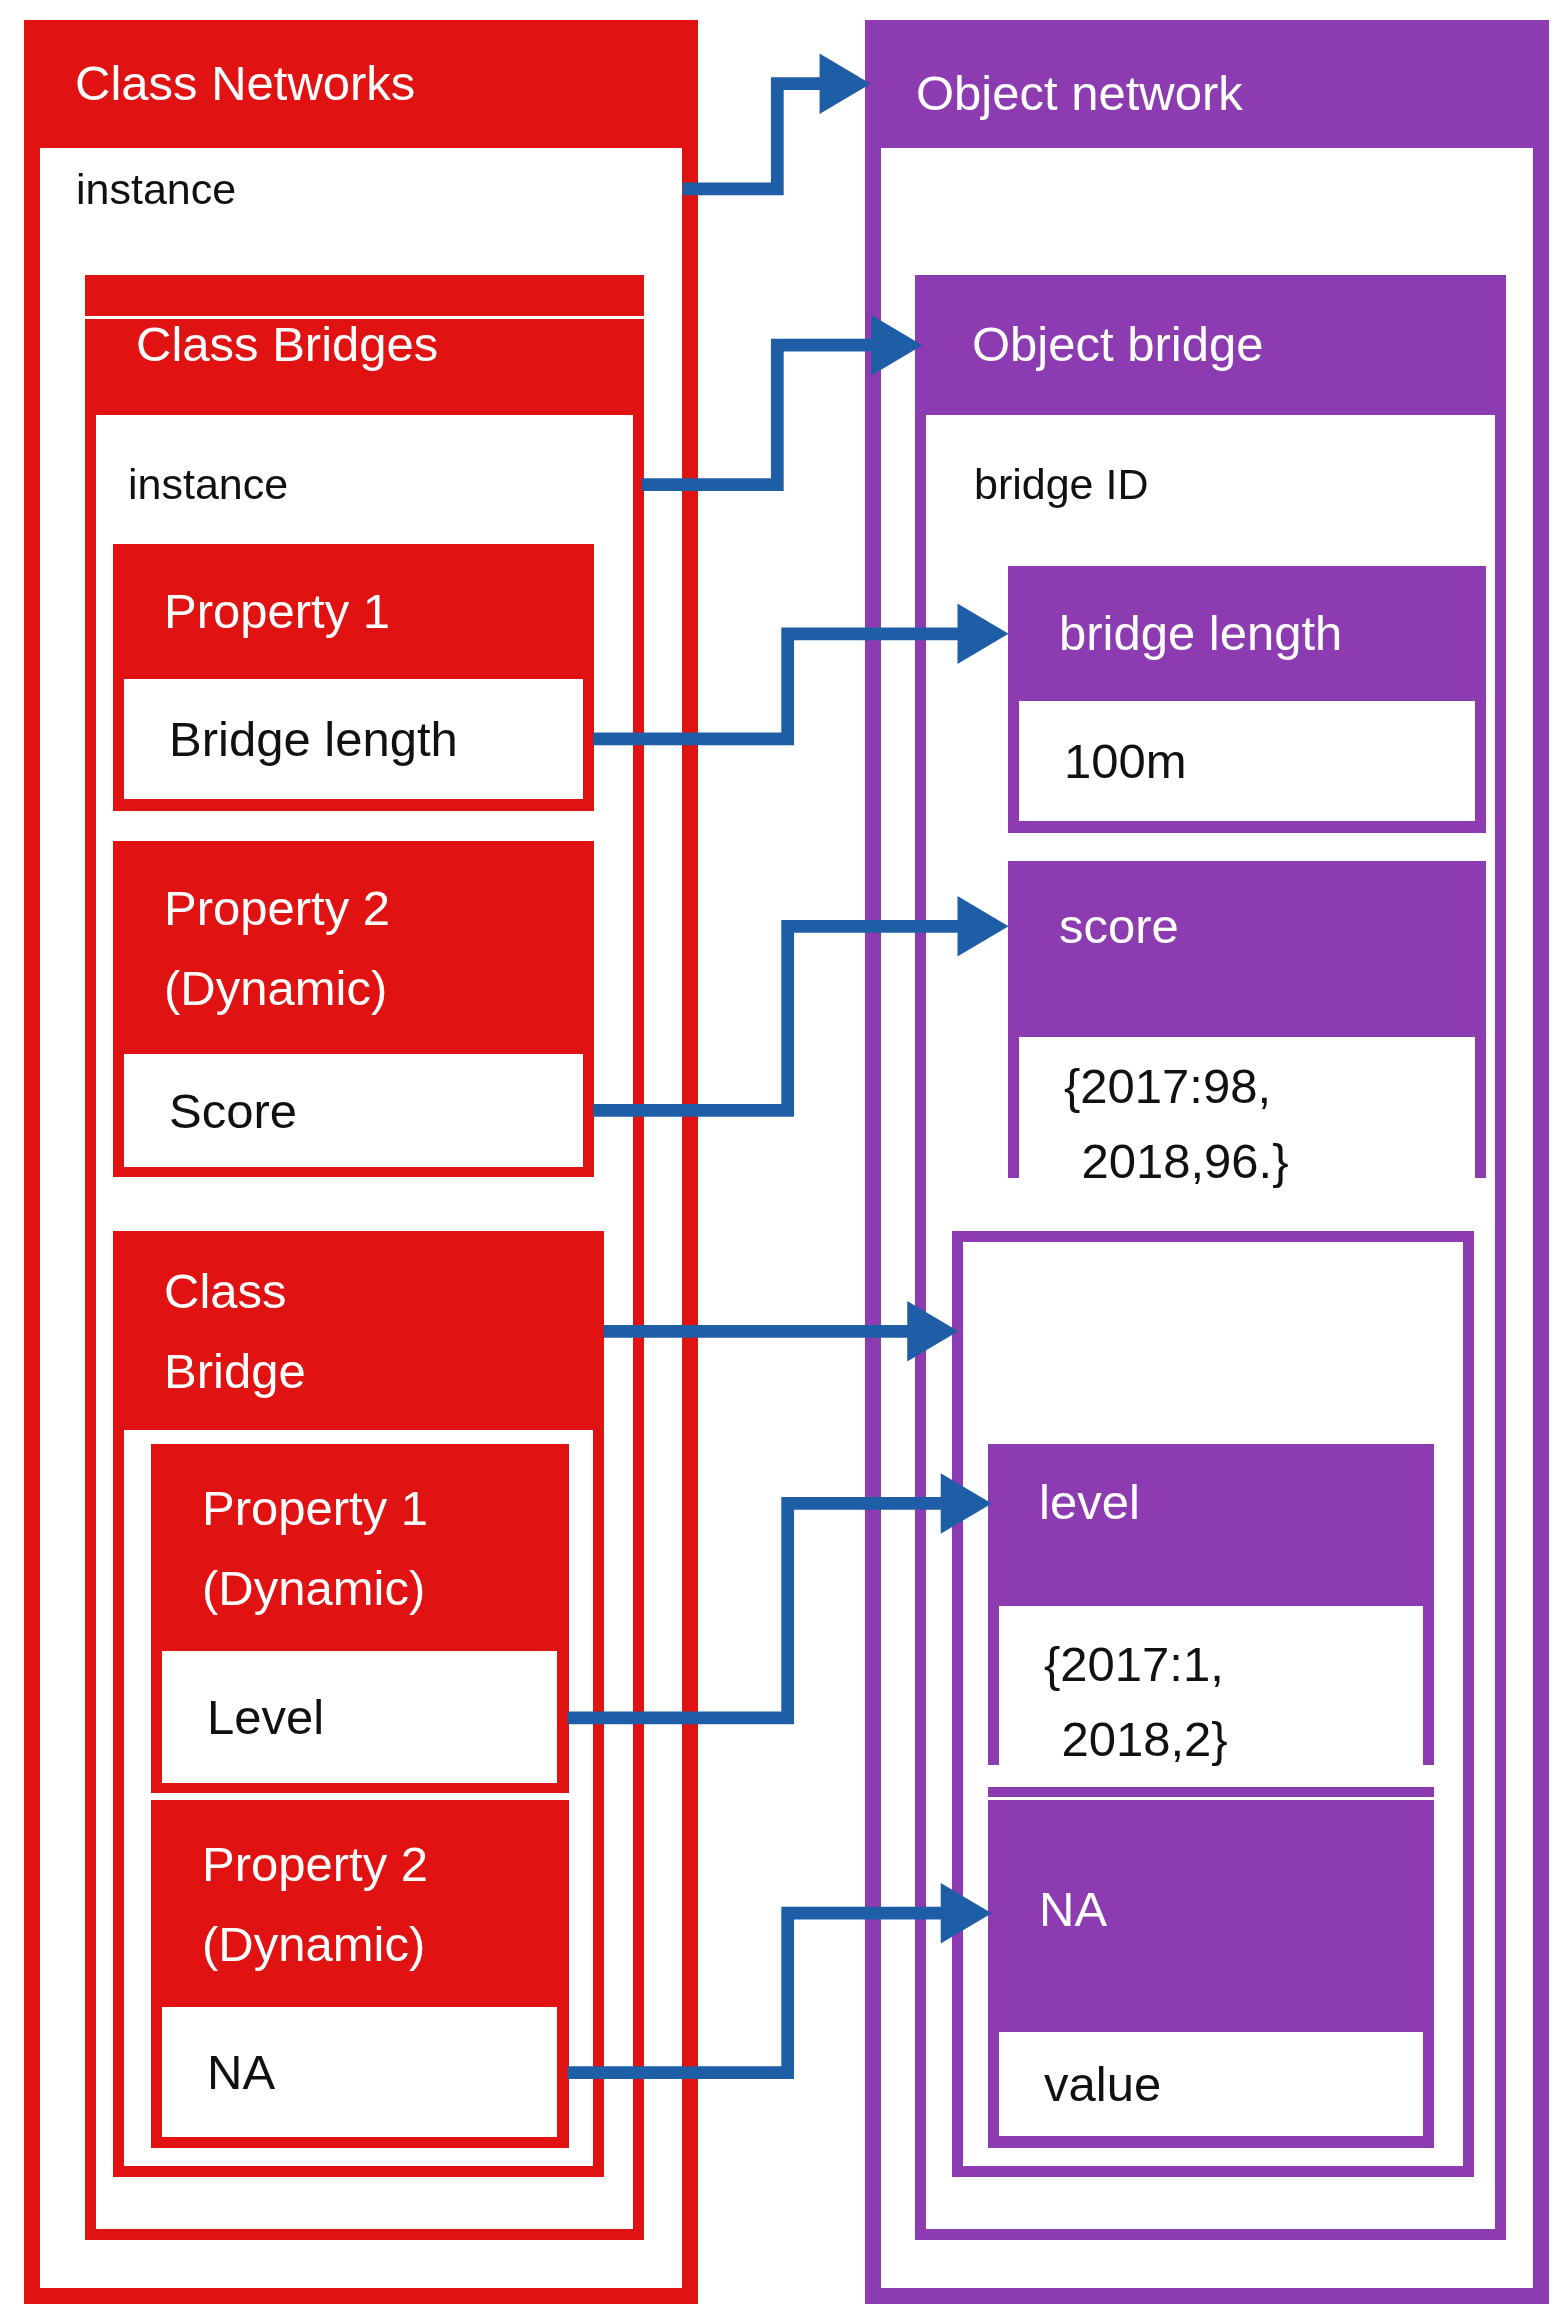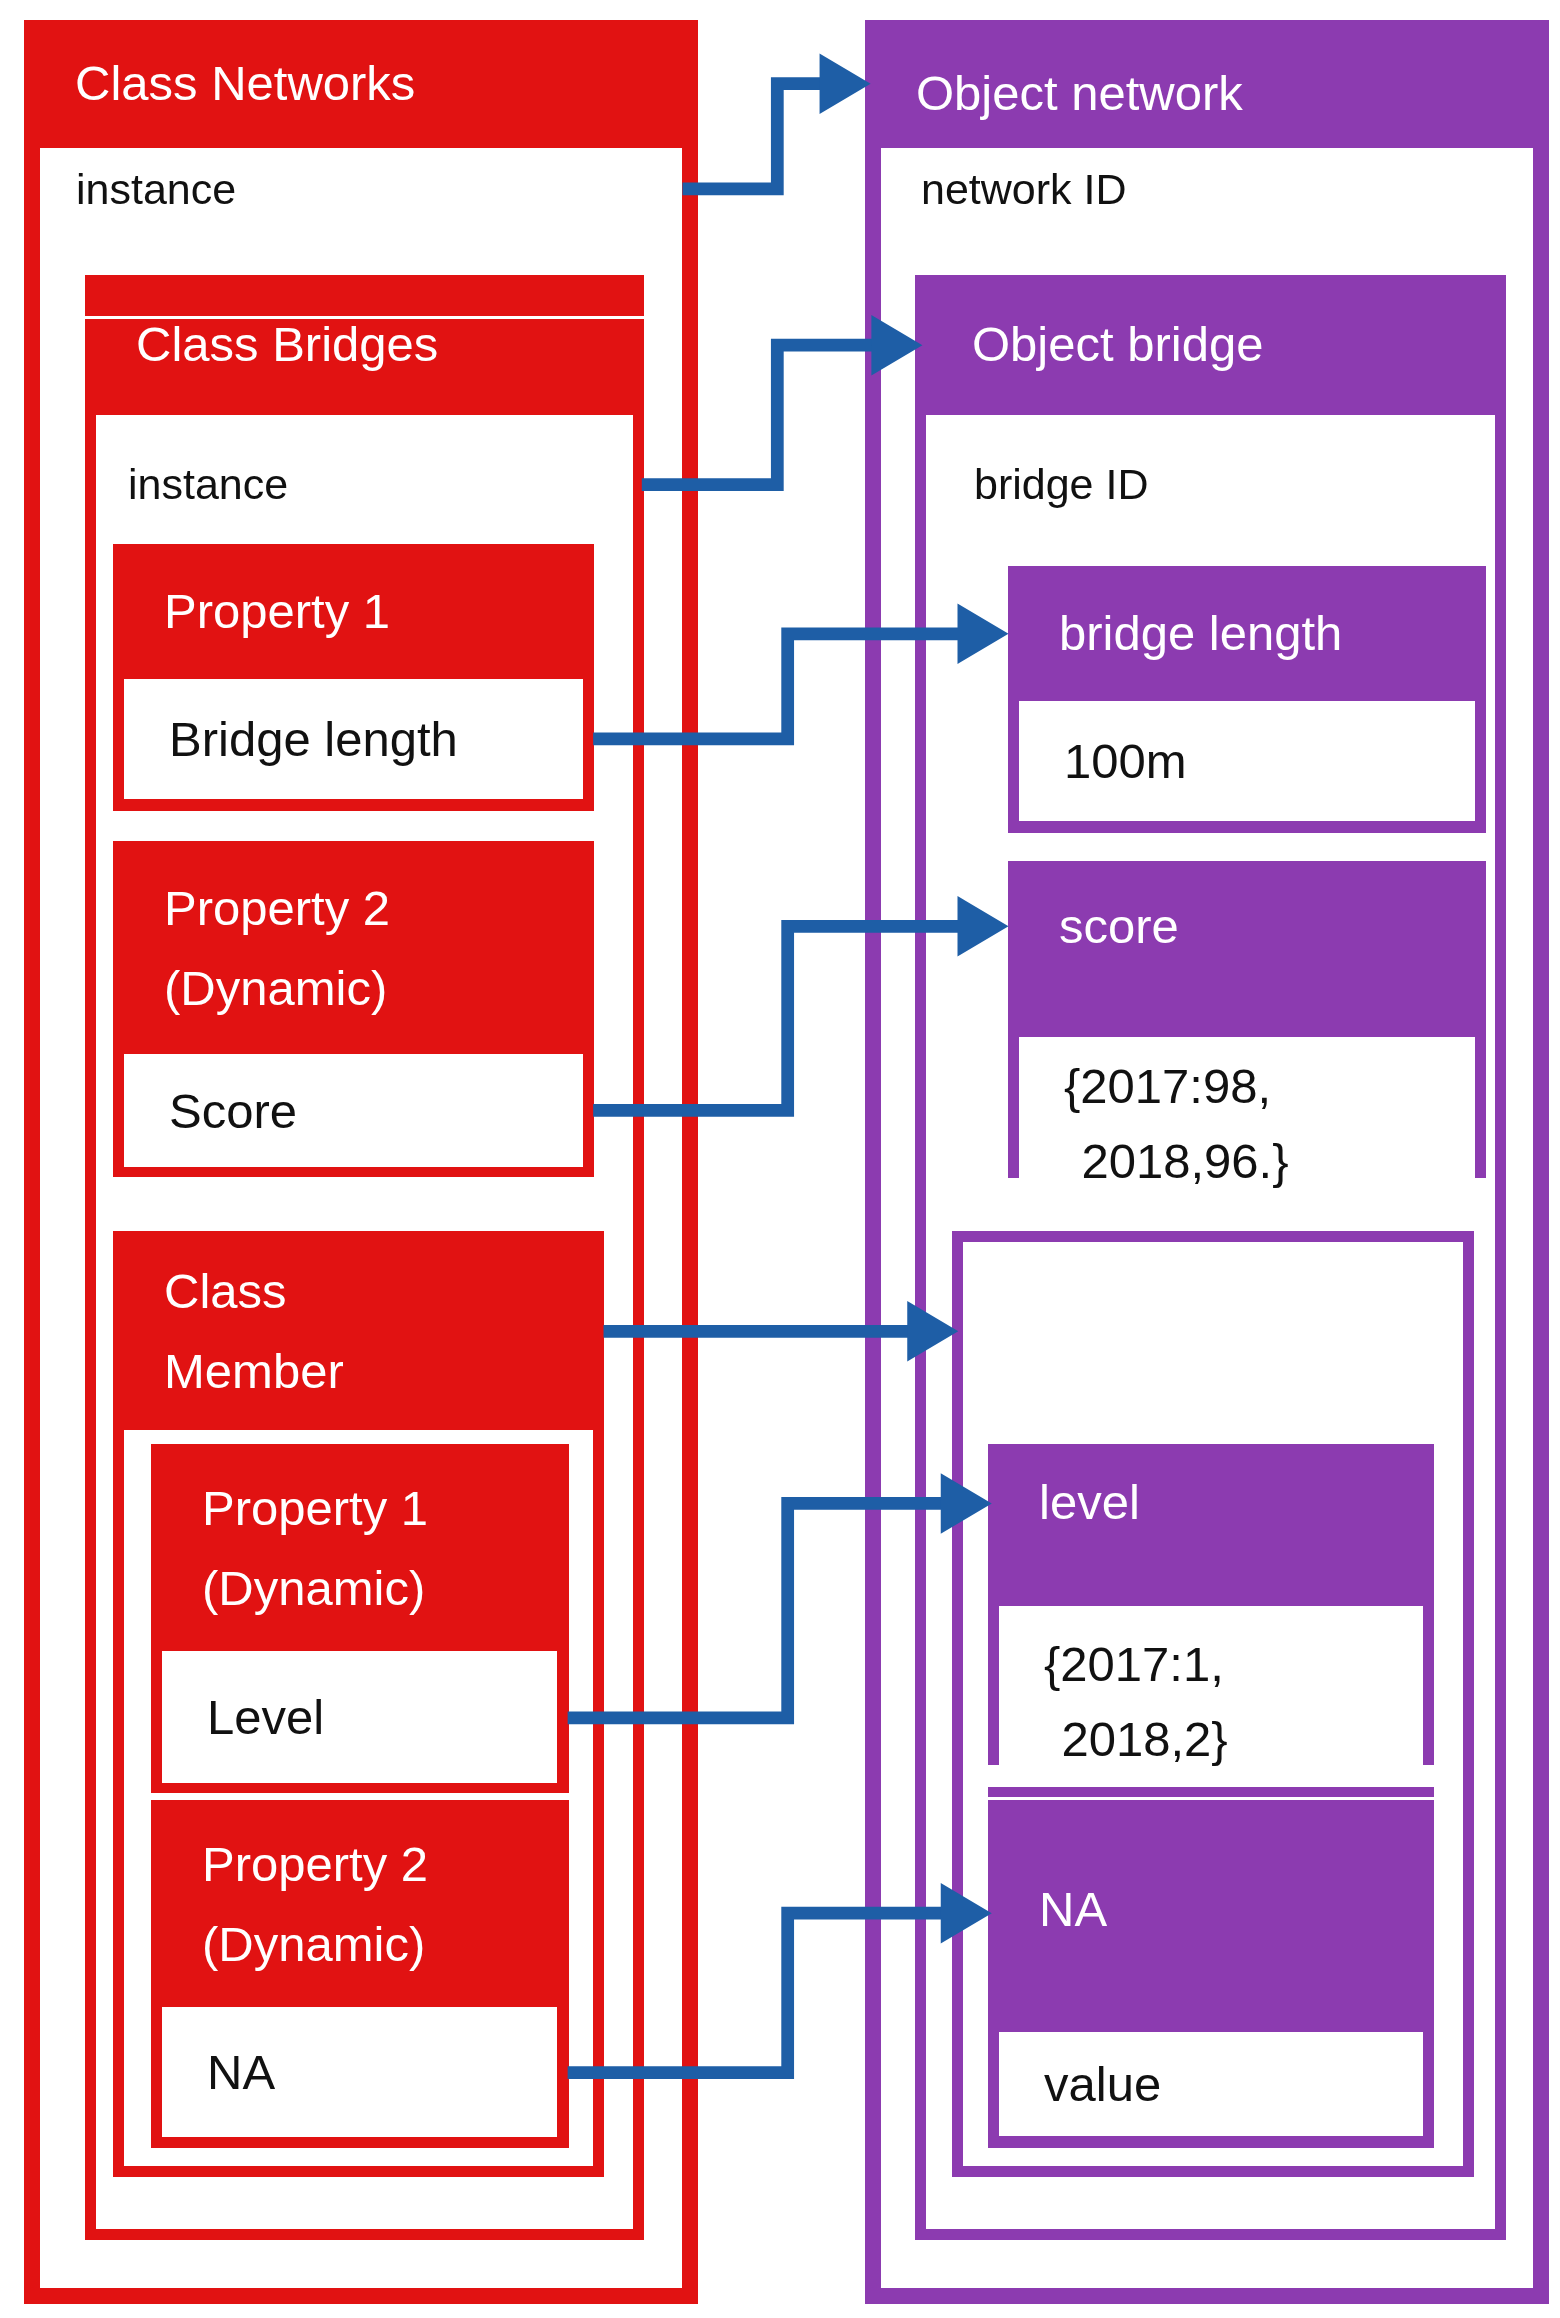--- a/index.html
+++ b/index.html
@@ -80,21 +80,21 @@
       <span>Property 2</span>
       <span>(Dynamic)</span>
     </div>
     <div class="inner-white" style="left:11px;top:213px;width:459px;height:113px">Score</div>
   </div>
 
   <div class="rect white-box red-border-thin" style="left:113px;top:1231px;width:491px;height:946px"></div>
   <div class="rect red-fill" style="left:113px;top:1231px;width:491px;height:199px">
     <div class="hdr-label two-line" style="height:199px">
       <span>Class</span>
-      <span>Member</span>
+      <span>Bridge</span>
     </div>
   </div>
 
   <div class="rect red-fill" style="left:151px;top:1444px;width:418px;height:349px">
     <div class="hdr-label two-line" style="height:207px">
       <span>Property 1</span>
       <span>(Dynamic)</span>
     </div>
     <div class="inner-white" style="left:11px;top:207px;width:395px;height:132px">Level</div>
   </div>
@@ -104,21 +104,20 @@
       <span>Property 2</span>
       <span>(Dynamic)</span>
     </div>
     <div class="inner-white" style="left:11px;top:207px;width:395px;height:130px">NA</div>
   </div>
 
   <div class="rect white-box purple-border" style="left:865px;top:20px;width:684px;height:2284px"></div>
   <div class="rect purple-fill" style="left:865px;top:20px;width:684px;height:128px">
     <div class="hdr-label" style="height:148px;">Object network</div>
   </div>
-  <div class="row-label" style="left:921px;top:151px;width:399px;height:76px">network ID</div>
 
   <div class="rect white-box purple-border-thin" style="left:915px;top:275px;width:591px;height:1965px"></div>
   <div class="rect purple-fill" style="left:915px;top:275px;width:591px;height:140px">
     <div class="hdr-label" style="height:140px;padding-left:57px">Object bridge</div>
   </div>
   <div class="row-label" style="left:974px;top:446px;width:399px;height:76px">bridge ID</div>
 
   <div class="rect purple-fill" style="left:1008px;top:566px;width:478px;height:267px">
     <div class="hdr-label" style="height:135px">bridge length</div>
     <div class="inner-white" style="left:11px;top:135px;width:456px;height:120px">100m</div>

